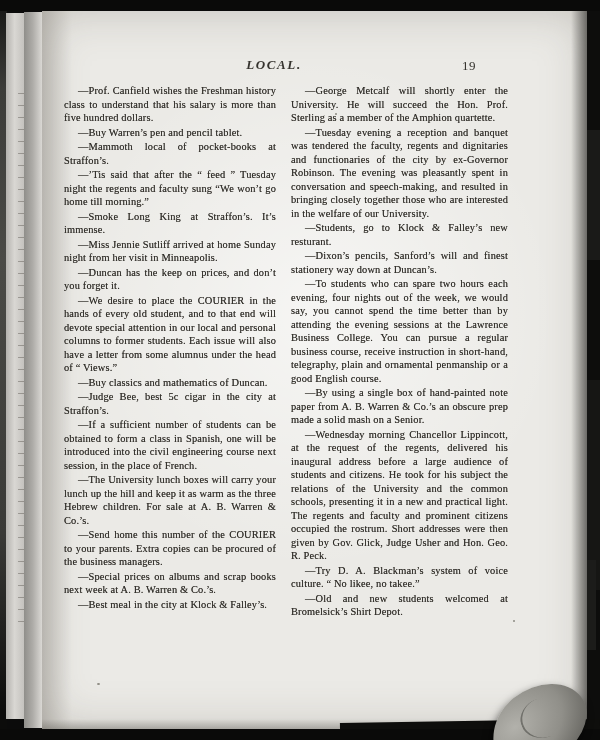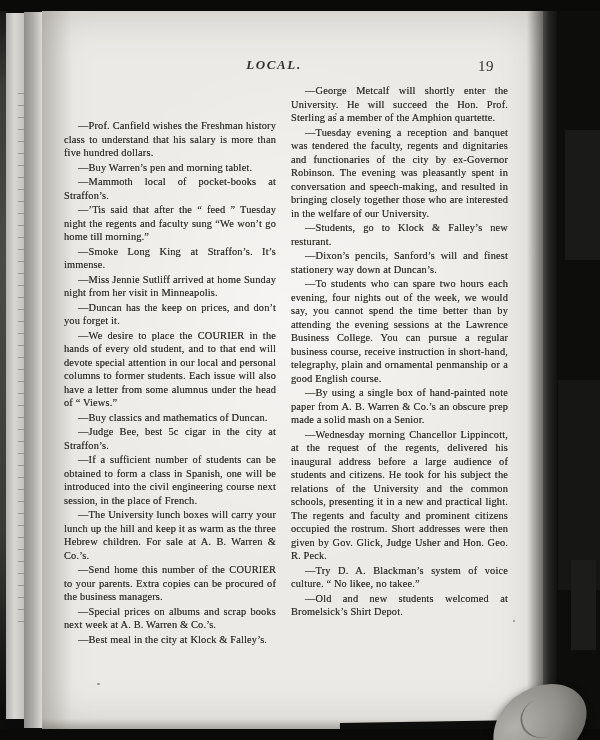--- a/index.html
+++ b/index.html
@@ -23,40 +23,40 @@
   .book-spine{position:absolute;left:0;top:0;width:7px;height:740px;
     background:linear-gradient(to bottom,#141413 0%,#3c3c39 12%,#4a4a46 35%,#3a3a37 72%,#0c0c0b 96%);}
   .page-edge-stack{position:absolute;left:6px;top:13px;width:19px;height:706px;
     background:linear-gradient(to right,#b4b2ae,#d9d7d3 45%,#c2c0bc);}
   .page-edge-stack::after{content:"";position:absolute;right:1px;top:80px;bottom:95px;width:6px;
     background:repeating-linear-gradient(to bottom,rgba(70,65,58,.38) 0 1.5px,rgba(0,0,0,0) 1.5px 12px);}
   .page-curl-shadow{position:absolute;left:24px;top:12px;width:22px;height:716px;
     background:linear-gradient(to right,#8f8e8a,#aeaca8 40%,#d6d4d0 78%,#eae9e5);}
 
   
-  .book-page{position:absolute;left:42px;top:11px;width:501px;height:718px;background:#ebeae6;}
+  .book-page{position:absolute;left:42px;top:11px;width:501px;height:718px;background:#ebeae6;padding-left:44px;}
   .book-page .vignette{position:absolute;inset:0;
     background:radial-gradient(ellipse 72% 58% at 50% 42%,rgba(255,255,255,.55),rgba(255,255,255,0) 62%);
     box-shadow:inset 0 0 46px rgba(92,86,74,.28);}
   .book-page .gutter-shade{position:absolute;left:0;top:0;bottom:0;width:30px;
     background:linear-gradient(to right,rgba(118,113,105,.32),rgba(118,113,105,0));}
   .book-page .fore-edge-shade{position:absolute;right:0;top:0;bottom:0;width:16px;
     background:linear-gradient(to left,rgba(38,37,34,.6),rgba(38,37,34,0));}
   .book-page .bottom-shade{position:absolute;left:0;right:0;bottom:0;height:10px;
     background:linear-gradient(to top,rgba(60,57,50,.3),rgba(60,57,50,0));}
 
   
   .running-title{position:absolute;left:18px;top:46px;width:428px;text-align:center;
     font-style:italic;font-weight:bold;font-size:13px;letter-spacing:1.6px;color:#35332e;}
-  .page-number{position:absolute;left:420px;top:47px;font-size:15px;color:#35332e;letter-spacing:.5px;margin-left:16px;}
+  .page-number{position:absolute;left:420px;top:47px;font-size:13px;color:#35332e;letter-spacing:.5px;}
 
   
   .col{position:absolute;top:73px;font-size:10.4px;line-height:13.5px;color:#302e29;
     text-align:justify;letter-spacing:.15px;text-shadow:0 0 .5px rgba(52,49,44,.7);}
-  .col-left{left:22px;width:212px;margin-top:35px;}
+  .col-left{left:22px;width:212px;}
   .col-right{left:249px;width:217px;}
   .para{margin:0 0 1px 0;text-indent:14px;}
 
   
   .speck{position:absolute;width:2px;height:2px;border-radius:50%;background:#8d8b83;}
   .speck.s1{left:293px;top:102px;}
   .speck.s2{left:471px;top:609px;}
   .speck.s3{left:55px;top:672px;width:3px;height:2px;}
 
   
@@ -89,21 +89,21 @@
     <div class="vignette"></div>
     <div class="gutter-shade"></div>
     <div class="fore-edge-shade"></div>
     <div class="bottom-shade"></div>
 
     <div class="running-title">LOCAL.</div>
     <div class="page-number">19</div>
 
     <div class="col col-left">
       <p class="para">—Prof. Canfield wishes the Freshman history class to understand that his salary is more than five hundred dollars.</p>
-      <p class="para">—Buy Warren’s pen and morning tablet.</p>
+      <p class="para">—Buy Warren’s pen and pencil tablet.</p>
       <p class="para">—Mammoth local of pocket-books at Straffon’s.</p>
       <p class="para">—’Tis said that after the “ feed ” Tuesday night the regents and faculty sung “We won’t go home till morning.”</p>
       <p class="para">—Smoke Long King at Straffon’s.  It’s immense.</p>
       <p class="para">—Miss Jennie Sutliff arrived at home Sunday night from her visit in Minneapolis.</p>
       <p class="para">—Duncan has the keep on prices, and don’t you forget it.</p>
       <p class="para">—We desire to place the COURIER in the hands of every old student, and to that end will devote special attention in our local and personal columns to former students. Each issue will also have a letter from some alumnus under the head of “ Views.”</p>
       <p class="para">—Buy classics and mathematics of Duncan.</p>
       <p class="para">—Judge Bee, best 5c cigar in the city at Straffon’s.</p>
       <p class="para">—If a sufficient number of students can be obtained to form a class in Spanish, one will be introduced into the civil engineering course next session, in the place of French.</p>
       <p class="para">—The University lunch boxes will carry your lunch up the hill and keep it as warm as the three Hebrew children.  For sale at A. B. Warren &amp; Co.’s.</p>

